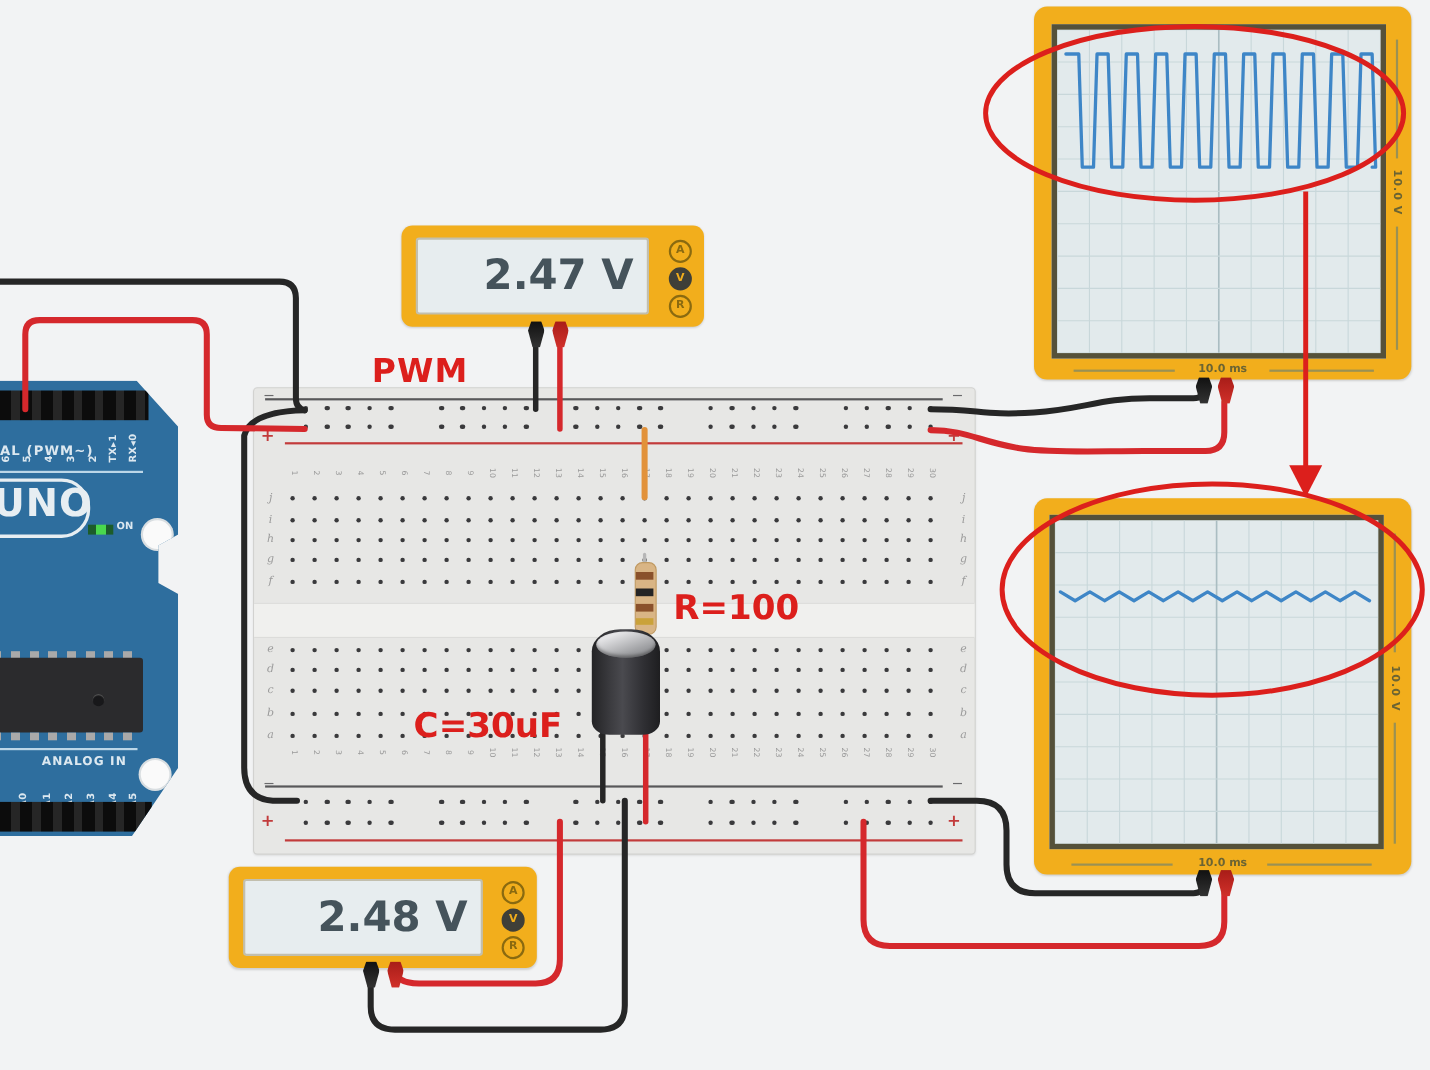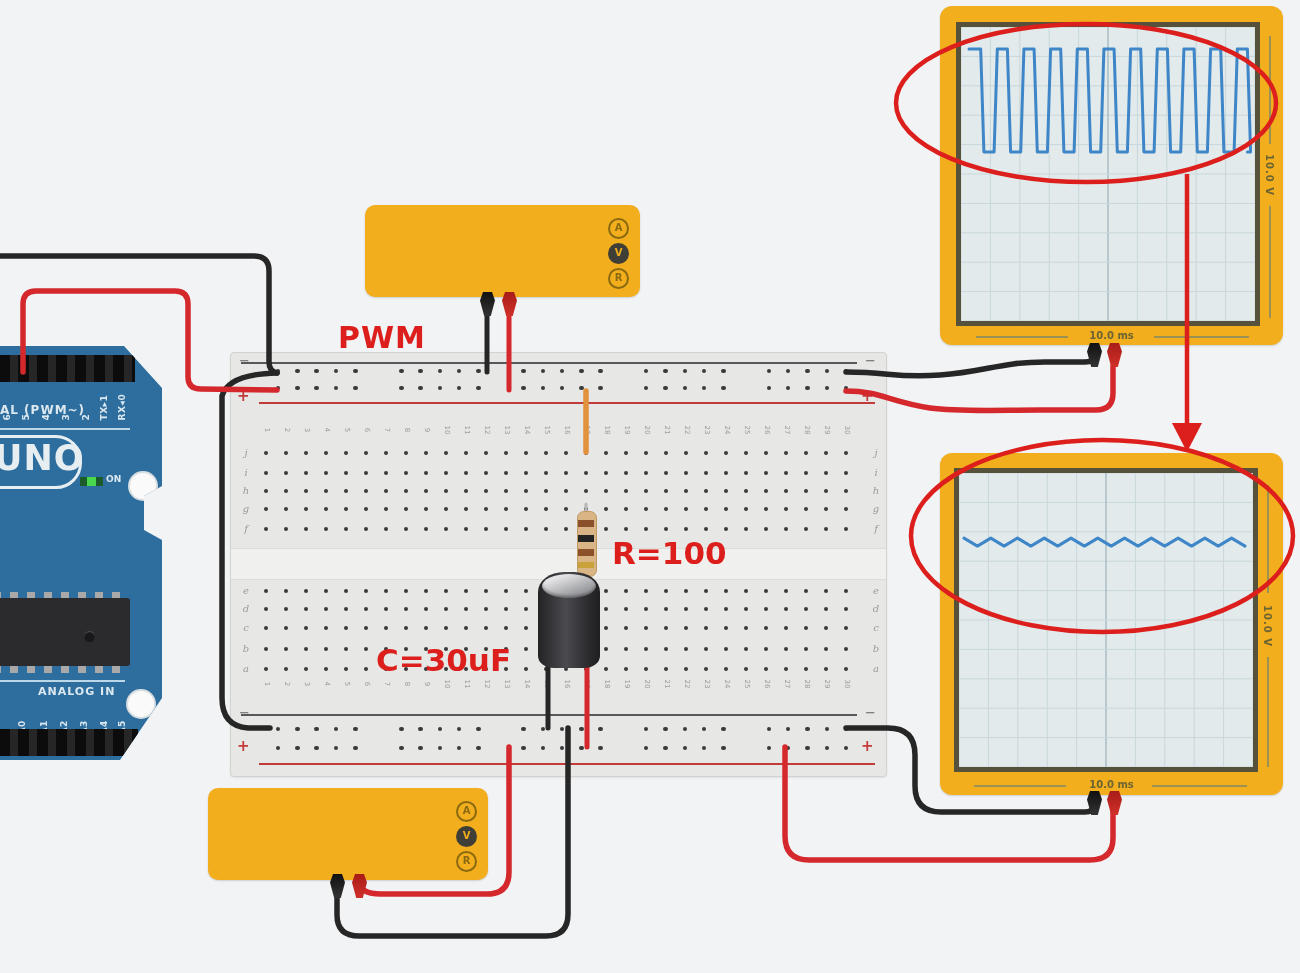--- a/index.html
+++ b/index.html
@@ -631,28 +631,34 @@
     <path d="M 509 306 L 509 390" stroke="#d5282c" stroke-width="5"></path>
     <path d="M 846 372 C 890 372 895 378 940 375 C 985 372 1000 362 1045 362 L 1085 362 Q 1094 362 1094 355 L 1094 348" stroke="#262626" stroke-width="5.5"></path>
     <path d="M 846 391 C 880 391 890 402 930 408 C 960 412 1000 410 1040 410 L 1096 410 Q 1113 410 1113 393 L 1113 366" stroke="#d5282c" stroke-width="5.5"></path>
     <path d="M 846 728 L 888 728 Q 915 728 915 755 L 915 786 Q 915 812 941 812 L 1085 812 Q 1093 812 1093 806 L 1093 798" stroke="#262626" stroke-width="5.5"></path>
     <path d="M 785 747 L 785 836 Q 785 860 809 860 L 1090 860 Q 1113 860 1113 838 L 1113 812" stroke="#d5282c" stroke-width="5.5"></path>
     <path d="M 509 747 L 509 872 Q 509 894 487 894 L 381 894 Q 359 894 359 880" stroke="#d5282c" stroke-width="5.5"></path>
     <path d="M 568 728 L 568 914 Q 568 936 546 936 L 359 936 Q 337 936 337 915 L 337 890" stroke="#262626" stroke-width="5.5"></path>
   </svg>
 
   <div class="mm" id="mm-top" style="left:365px;top:205px;">
+    <div class="mm-display">
+      <div class="mm-reading">2.47 V</div>
+    </div>
     <div class="mm-btns"></div>
     <div class="probe black" style="left:115px;top:87px;"></div>
     <div class="probe red" style="left:137px;top:87px;"></div>
   <div class="mm-btn" style="top: 13px;">A</div>
       <div class="mm-btn sel" style="top: 38px;">V</div>
       <div class="mm-btn" style="top: 63px;">R</div>
     </div>
   <div class="mm" id="mm-bottom" style="left:208px;top:788px;width:280px;">
+    <div class="mm-display" style="width:218px;">
+      <div class="mm-reading">2.48 V</div>
+    </div>
     <div class="mm-btns" style="--x:248px;"></div>
     <div class="probe black" style="left:122px;top:86px;"></div>
     <div class="probe red" style="left:144px;top:86px;"></div>
   <div class="mm-btn" style="top: 13px; left: 248px;">A</div>
       <div class="mm-btn sel" style="top: 38px; left: 248px;">V</div>
       <div class="mm-btn" style="top: 63px; left: 248px;">R</div>
     </div>
 
   <div class="scope" id="scope-top" style="left:940px;top:6px;height:339px;">
     <div class="scope-screen" style="left:16px;top:16px;">

